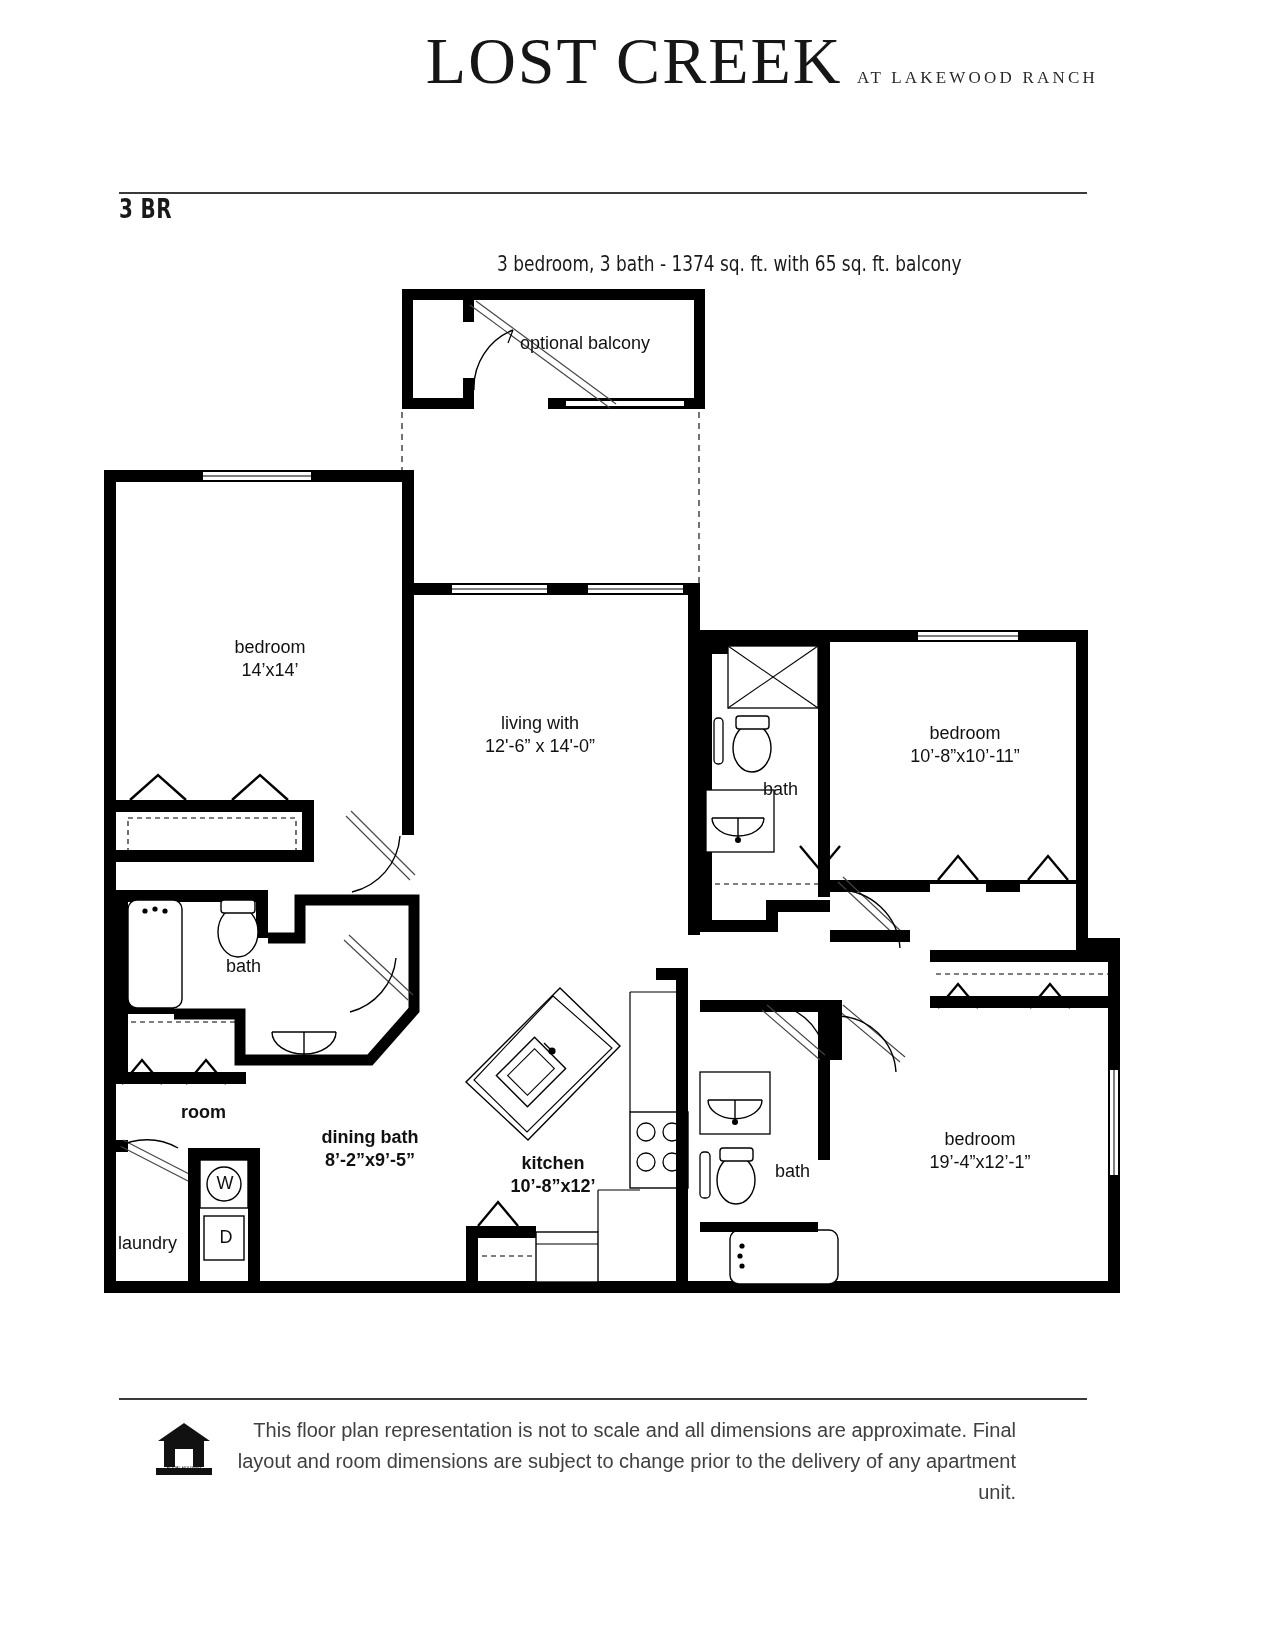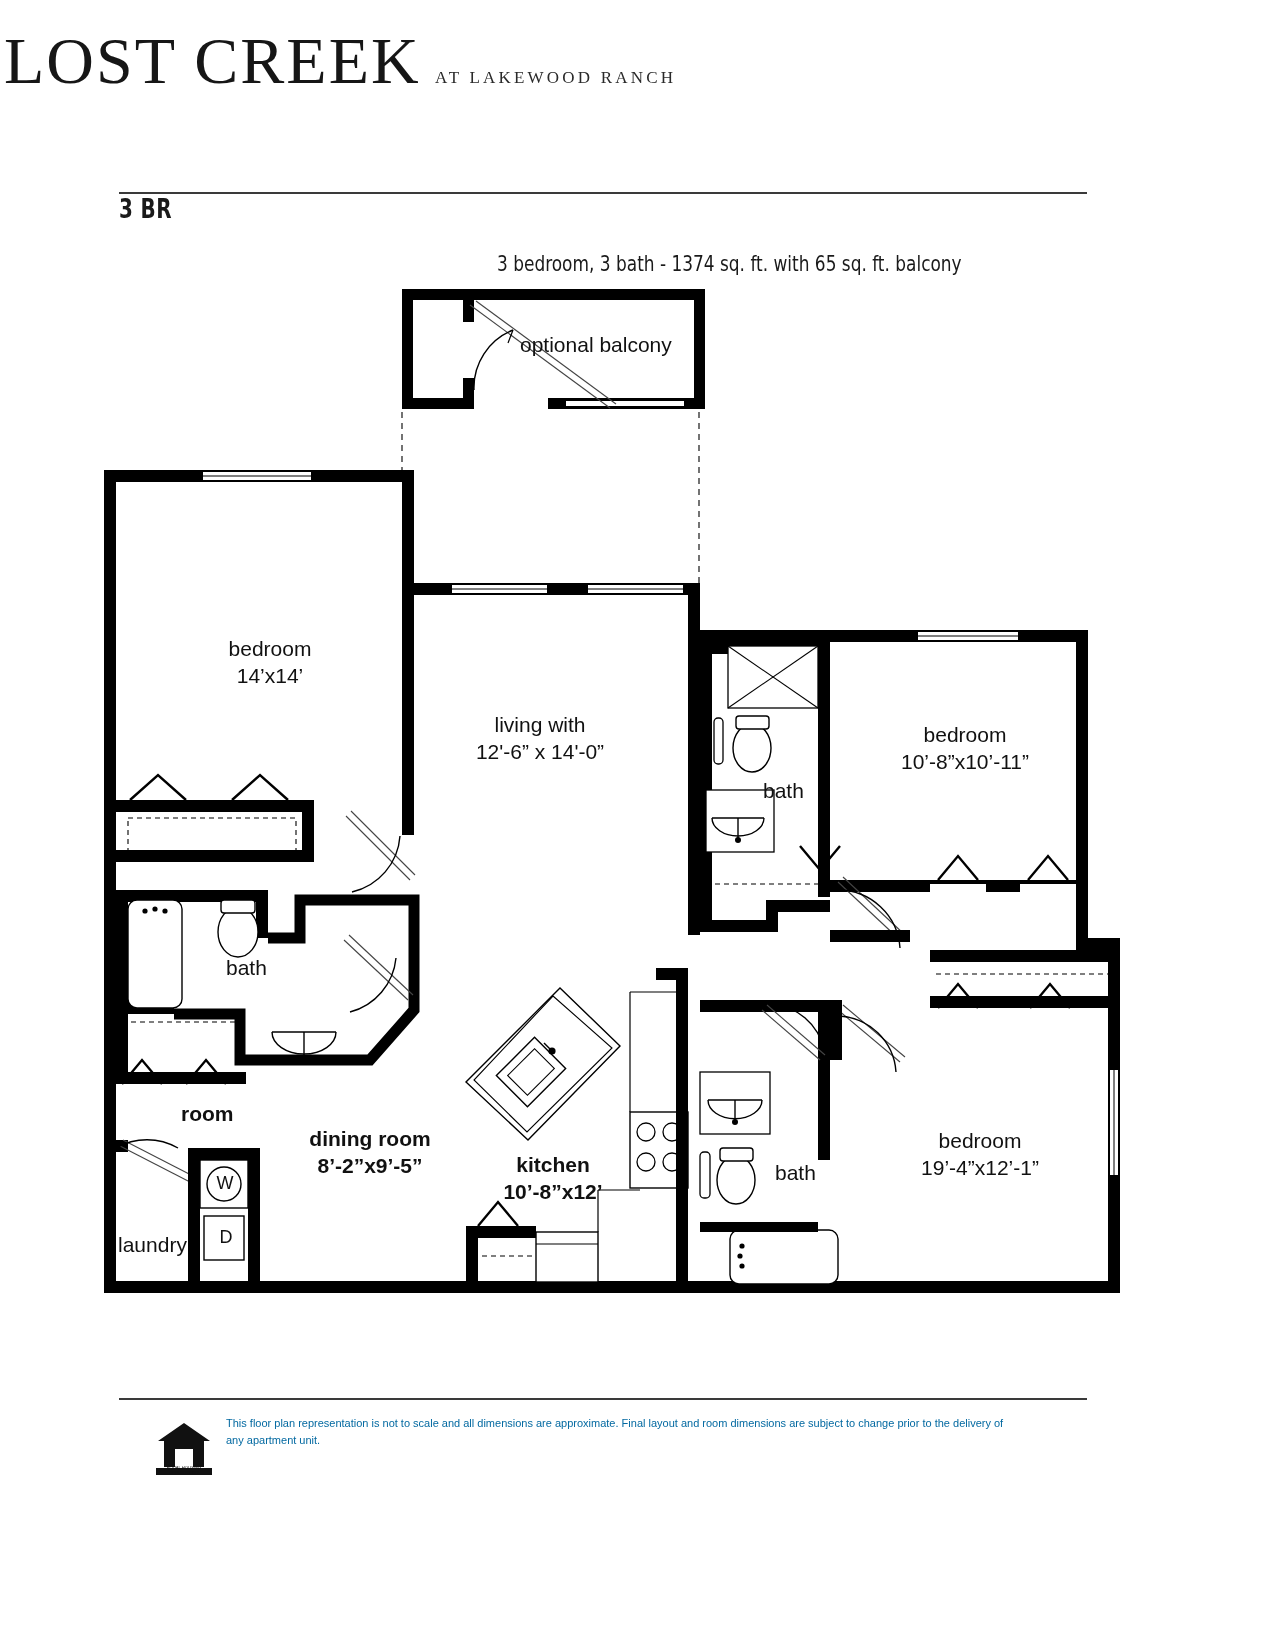--- a/index.html
+++ b/index.html
@@ -8,21 +8,21 @@
     width:1269px; height:1649px;
     font-family:"Liberation Sans", sans-serif;
     color:#1a1a1a;
     position:relative;
     overflow:hidden;
   }
 
   
   .logo-wrap{
     position:absolute; left:0; top:28px; width:1104px;
-    text-align:left;
+    text-align:right;
   }
   .logo-main{
     font-family:"Liberation Serif", serif;
     font-size:66px;
     letter-spacing:2px;
     line-height:1;
     color:#161616;
     position:relative;
     display:inline-block;
     padding:0 4px;
@@ -62,39 +62,39 @@
     white-space:nowrap;
   }
 
   
   #plan{ position:absolute; left:0; top:0; }
 
   .room-label{
     position:absolute;
     text-align:center;
     font-family:"Liberation Sans", sans-serif;
-    font-size:21px;
+    font-size:18px;
     line-height:1.27;
     white-space:nowrap;
     color:#111;
   }
   .room-label.small{ font-size:18px; }
 
   
   .rule-bottom{
     position:absolute; left:119px; top:1398px; width:968px; height:2px;
     background:#3a3a3a;
   }
   .footer{
     position:absolute; left:196px; top:1415px; width:820px;
   }
   .footer-text{
     position:absolute; left:30px; top:0px; width:790px;
-    text-align:left;
-    font-size:11px; line-height:1.55; color:#0369a1;
+    text-align:right;
+    font-size:20px; line-height:1.55; color:#404040;
   }
   .eho{
     position:absolute; left:-40px; top:2px; width:56px; height:58px;
   }
   .eho-cap{
     position:absolute; left:-46px; top:50px; width:68px;
     text-align:center; font-size:4.2px; line-height:1.25; color:#111;
     font-family:"Liberation Sans", sans-serif;
   }
 </style>
@@ -397,21 +397,21 @@
 <div class="room-label" style="left:775px; top:1160px;">
   <span>bath</span>
 </div>
 
 <div class="room-label" style="left:860px; top:1128px; width:240px;">
   <div>bedroom</div>
   <div>19’-4”x12’-1”</div>
 </div>
 
 <div class="room-label" style="left:250px; top:1126px; width:240px; font-weight:bold;">
-  <div>dining room</div>
+  <div>dining bath</div>
   <div>8’-2”x9’-5”</div>
 </div>
 
 <div class="room-label" style="left:458px; top:1152px; width:190px; font-weight:bold;">
   <div>kitchen</div>
   <div>10’-8”x12’</div>
 </div>
 
 <div class="room-label" style="left:181px; top:1101px; font-weight:bold;">
   <span>room</span>

